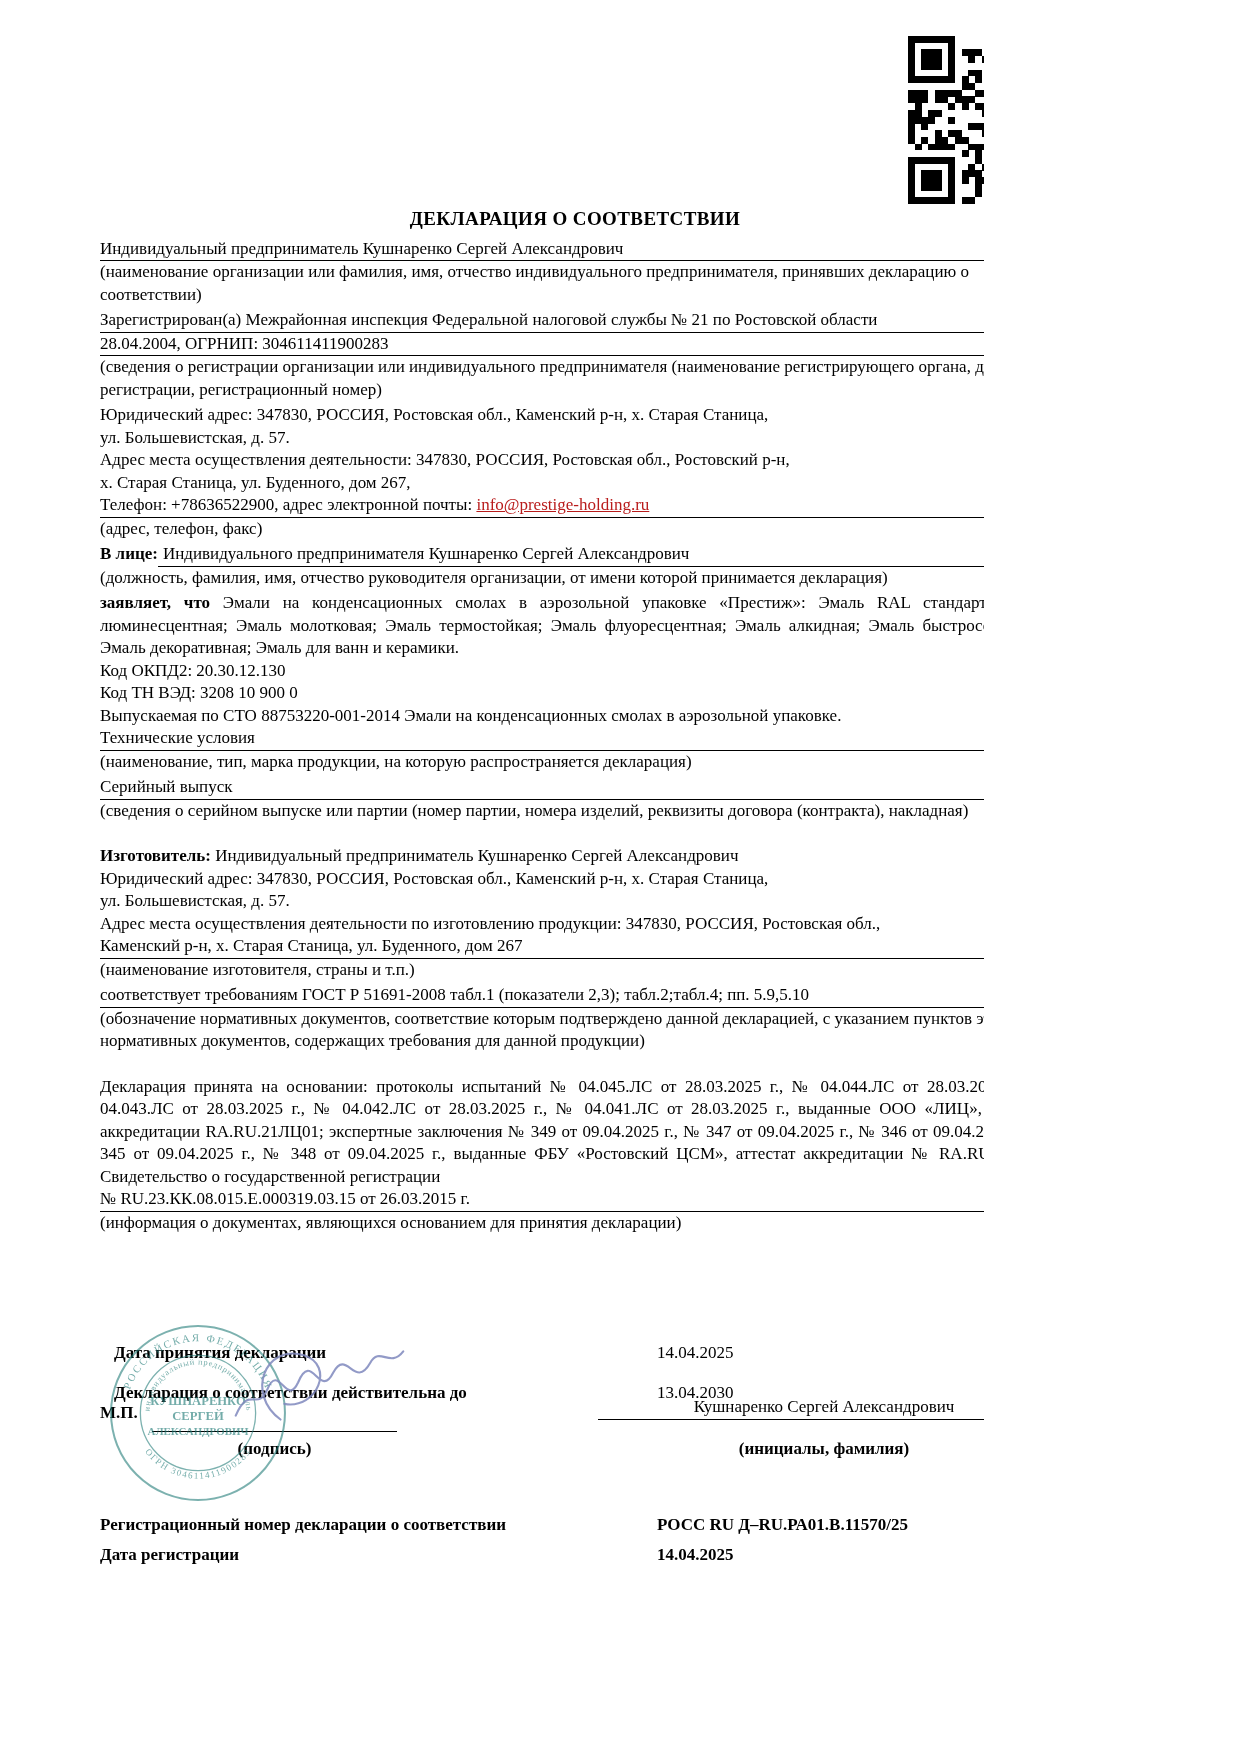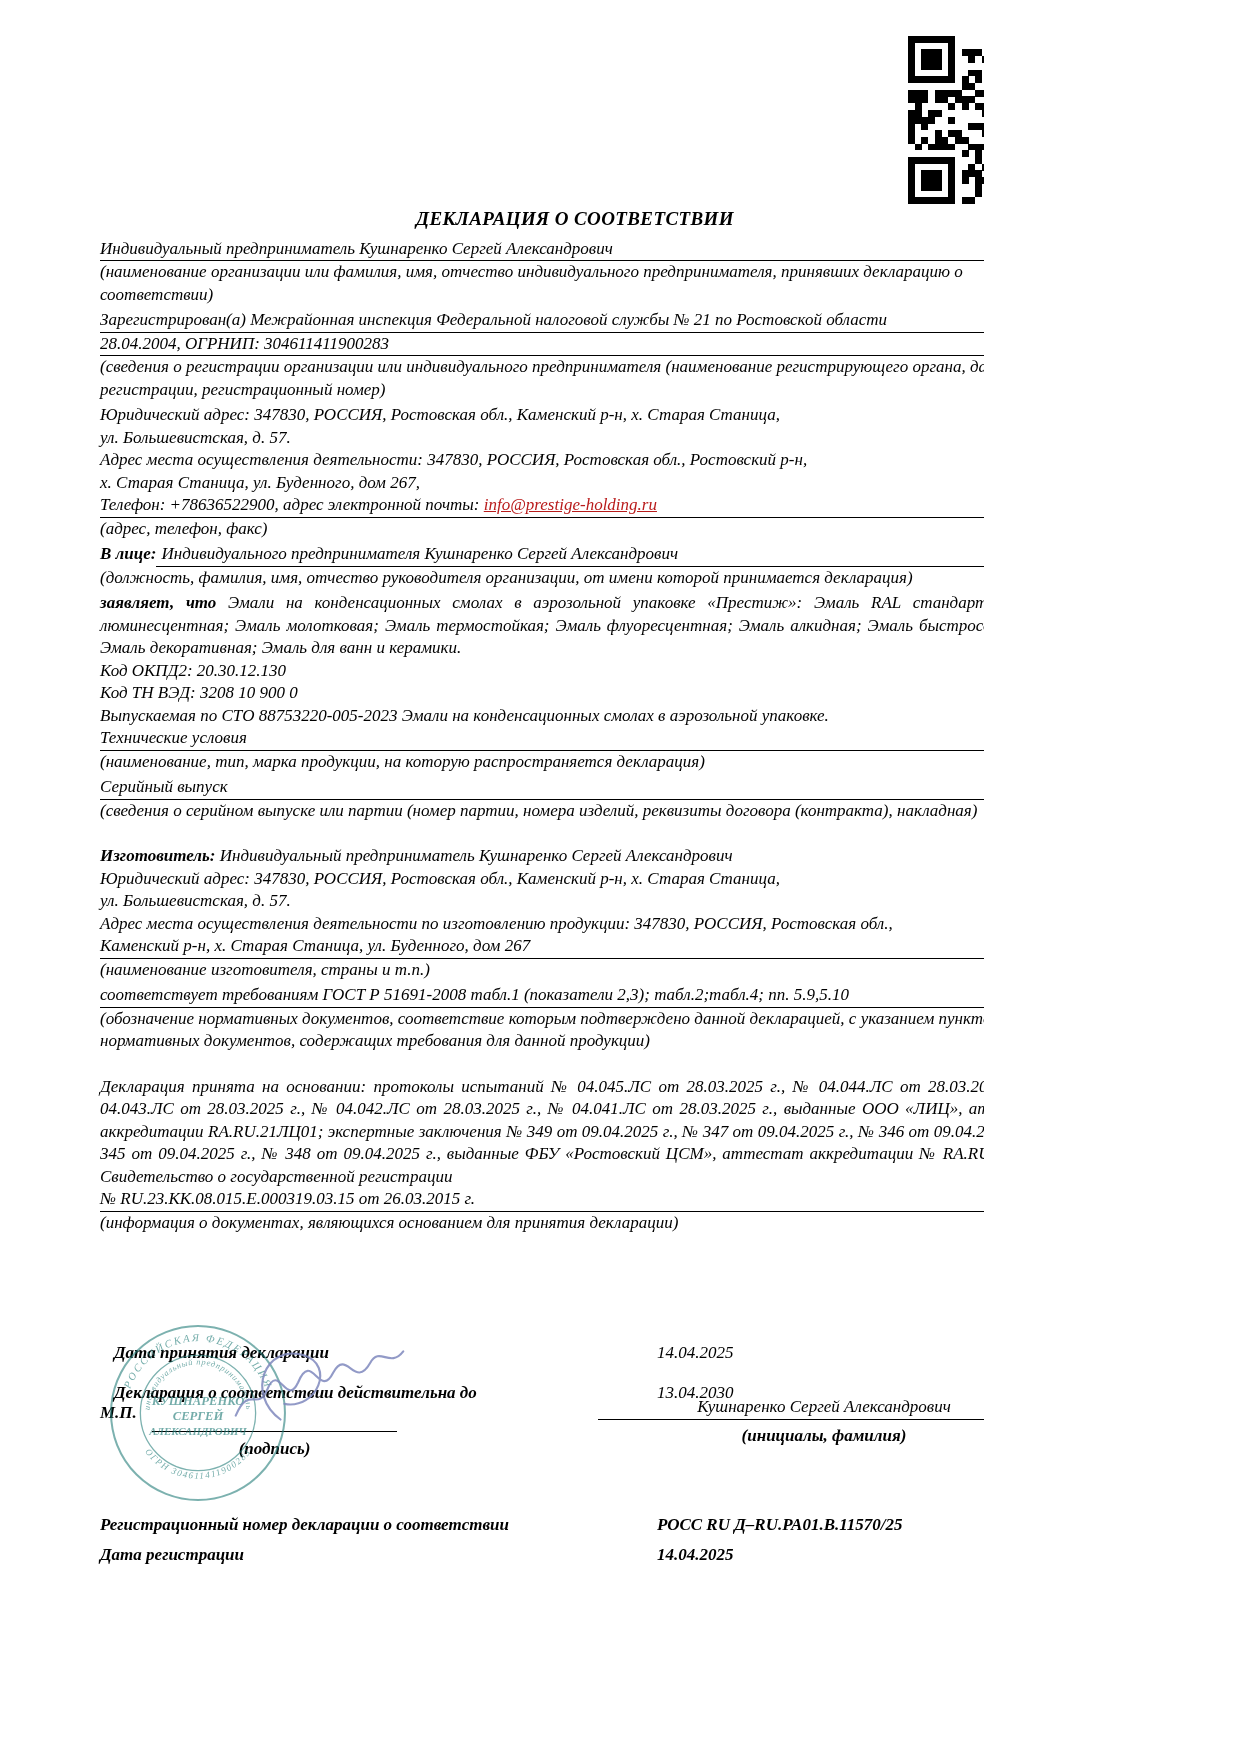--- a/index.html
+++ b/index.html
@@ -1,20 +1,20 @@
 <!DOCTYPE html>
 <html><head>
 <meta charset="utf-8">
 <style>
   * { margin:0; padding:0; box-sizing:border-box; }
   html,body { background:#fff; }
   .page {
     position:relative; width:984px; height:1754px; background:#ffffff;
     font-family:"Liberation Serif","DejaVu Serif",serif;
-    font-size:17px; line-height:22.5px; color:#000; overflow:hidden;font-style:italic;
+    font-size:17px; line-height:22.5px; color:#000; overflow:hidden;
   }
   .qr { position:absolute; left:908px; top:36px; width:168px; height:168px; }
   .content { position:absolute; left:100px; top:208px; width:950px; }
   .title { font-size:19px; font-weight:bold; text-align:center; margin-bottom:7px; letter-spacing:0.4px; }
   .u { border-bottom:1.5px solid #000; }
   .cap { text-align:left; margin-bottom:3px; }
   .just { text-align:justify; }
   .gap { height:20px; }
   .flexline { display:flex; }
   .fill { flex:1; border-bottom:1.5px solid #000; padding-left:5px; }
@@ -22,21 +22,21 @@
   .dates { position:absolute; left:114px; top:1306px; width:936px;margin-top:36px; }
   .drow { display:flex; margin-bottom:17px; }
   .dlabel { width:543px; font-weight:bold; flex-shrink:0; }
   .mp { position:absolute; left:100px; top:1402px; font-weight:bold; }
   .stamp { position:absolute; left:107px; top:1322px; width:182px; height:182px; }
   .sign { position:absolute; left:222px; top:1326px; width:195px; height:112px; }
   .sign-line { position:absolute; left:152px; top:1406px; width:245px; height:26px; border-bottom:1.5px solid #000; }
   .sign-cap { position:absolute; left:152px; top:1438px; width:245px; text-align:center; font-weight:bold; }
   .name-block { position:absolute; left:598px; top:1396px; width:452px; }
   .name { text-align:center; border-bottom:1.5px solid #000; padding-bottom:0; }
-  .name-cap { text-align:center; font-weight:bold; margin-top:5px; }
+  .name-cap { text-align:center; font-weight:bold; margin-top:18px; }
   .registry { position:absolute; left:100px; top:1514px; width:950px; font-weight:bold; }
   .rrow { display:flex; margin-bottom:7px; }
   .rlabel { width:557px; flex-shrink:0; }
 </style>
 </head>
 <body>
 
 <div class="page">
 
   <svg id="qr-svg" class="qr" viewBox="0 0 160 160">
@@ -286,21 +286,21 @@
       <span class="fill">Индивидуального предпринимателя Кушнаренко Сергей Александрович</span>
     </div>
     <div class="cap">(должность, фамилия, имя, отчество руководителя организации, от имени которой принимается декларация)</div>
 
     <div class="just">
       <b>заявляет, что</b>
       <span>Эмали на конденсационных смолах в аэрозольной упаковке «Престиж»: Эмаль RAL стандарт; Эмаль люминесцентная; Эмаль молотковая; Эмаль термостойкая; Эмаль флуоресцентная; Эмаль алкидная; Эмаль быстросохнущая; Эмаль декоративная; Эмаль для ванн и керамики.</span>
     </div>
     <div>Код ОКПД2: 20.30.12.130</div>
     <div>Код ТН ВЭД: 3208 10 900 0</div>
-    <div>Выпускаемая по СТО 88753220-005-2023 Эмали на конденсационных смолах в аэрозольной упаковке.</div>
+    <div>Выпускаемая по СТО 88753220-001-2014 Эмали на конденсационных смолах в аэрозольной упаковке.</div>
     <div class="u">Технические условия</div>
     <div class="cap">(наименование, тип, марка продукции, на которую распространяется декларация)</div>
 
     <div class="u">Серийный выпуск</div>
     <div class="cap">(сведения о серийном выпуске или партии (номер партии, номера изделий, реквизиты договора (контракта), накладная)</div>
 
     <div class="gap"></div>
 
     <div><b>Изготовитель:</b> <span>Индивидуальный предприниматель Кушнаренко Сергей Александрович</span></div>
     <div>Юридический адрес: 347830, РОССИЯ, Ростовская обл., Каменский р-н, х. Старая Станица,</div>

